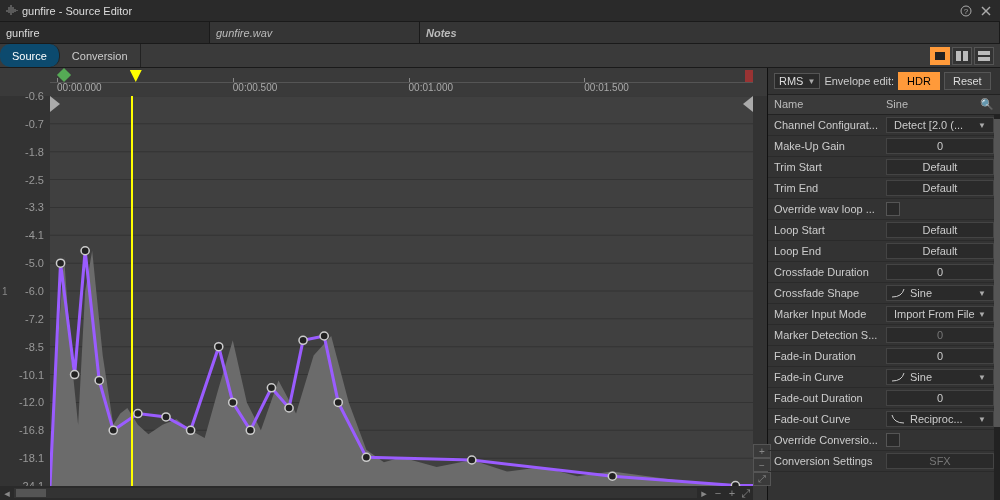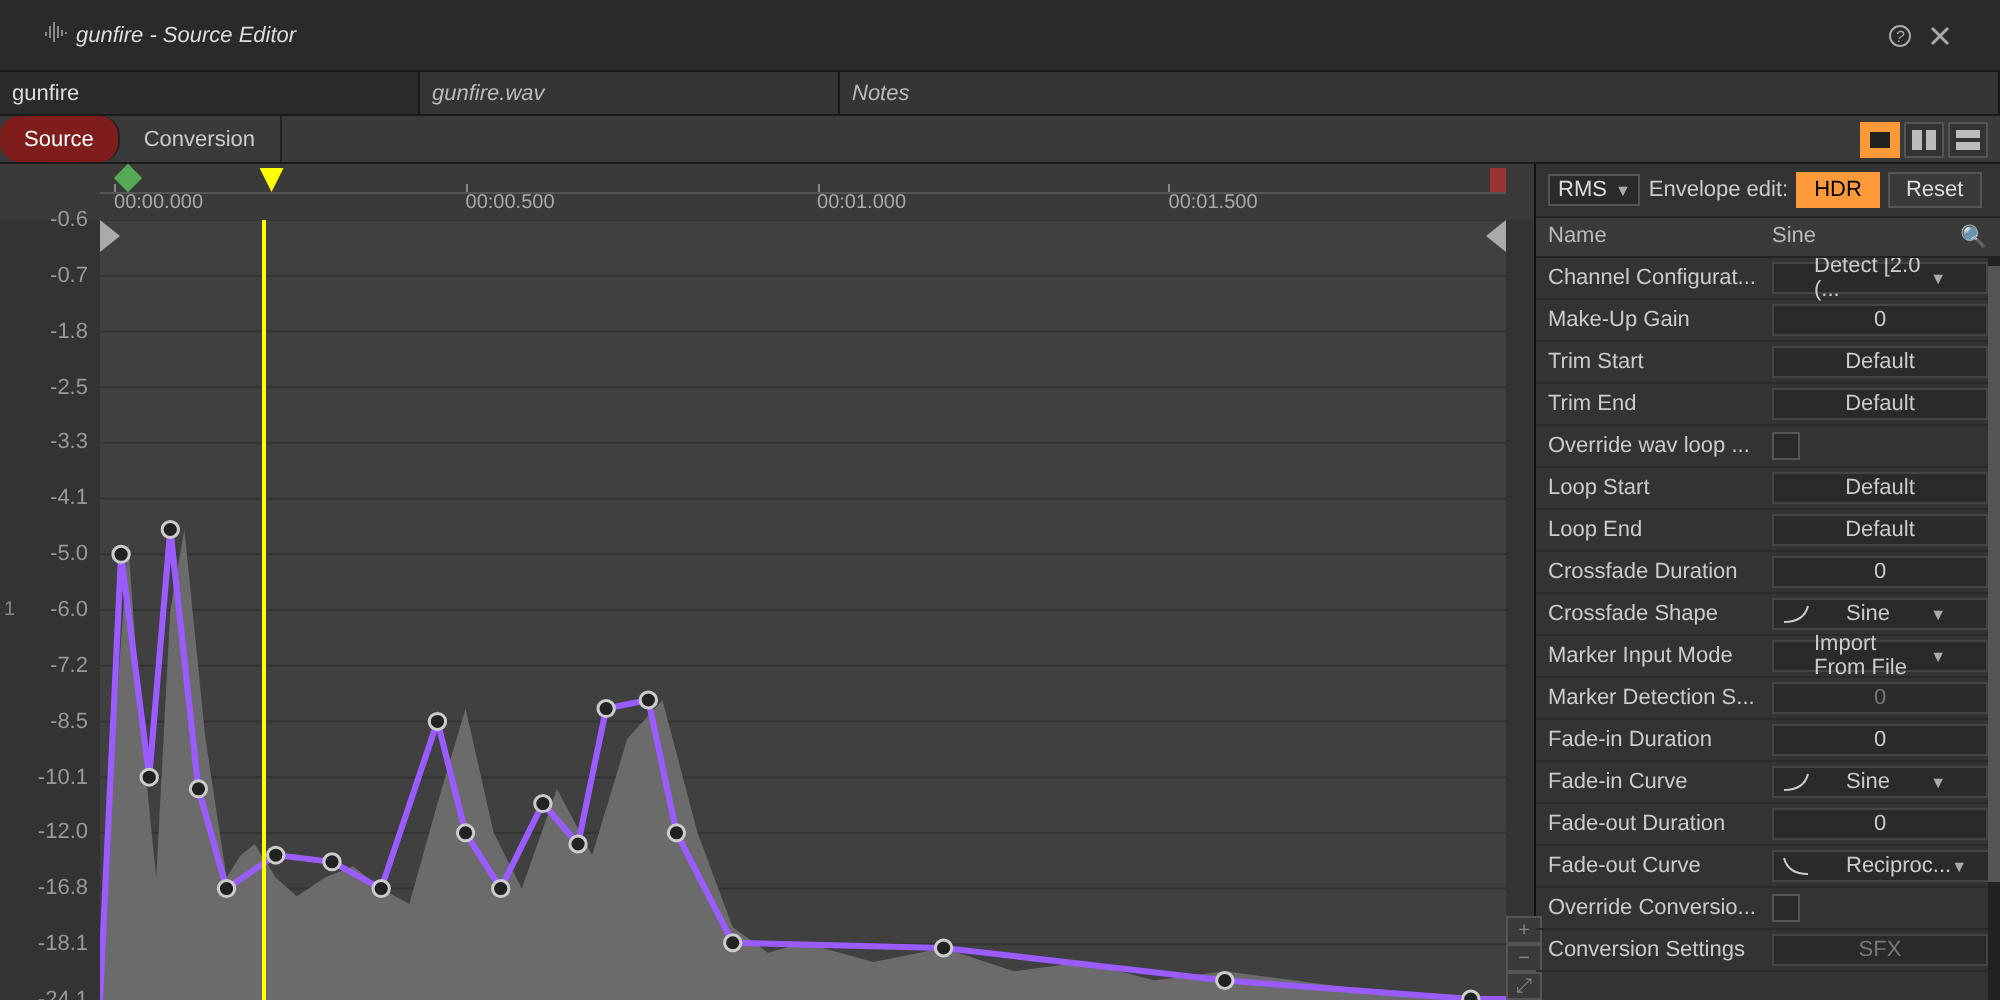--- a/index.html
+++ b/index.html
@@ -1,27 +1,27 @@
 <!DOCTYPE html>
 <html><head>
 <meta charset="utf-8">
 <style>
 * { box-sizing: border-box; margin: 0; padding: 0; font-family: "Segoe UI", Tahoma, sans-serif; }
 body { background: #2a2a2a; color: #ccc; font-size: 11px; overflow: hidden; width: 1000px; height: 500px; }
-.titlebar { height: 36px; background: #2a2a2a; display: flex; align-items: center; padding: 0 22px; border-bottom: 1px solid #1a1a1a; font-style: italic; }
+.titlebar { height: 22px; background: #2a2a2a; display: flex; align-items: center; padding: 0 6px; border-bottom: 1px solid #1a1a1a; }
 .titlebar .logo { margin-right: 4px; opacity: .6; }
 .titlebar .title { color: #ddd; flex: 1; }
 .titlebar .win-btn { width: 16px; height: 16px; margin-left: 4px; display: inline-flex; align-items: center; justify-content: center; cursor: pointer; color: #aaa; }
 .header-row { height: 22px; background: #2f2f2f; display: flex; border-bottom: 1px solid #1a1a1a; }
 .header-row .field { width: 210px; height: 100%; border-right: 1px solid #1a1a1a; padding: 0 6px; display: flex; align-items: center; font-style: italic; color: #bbb; background:#353535;}
 .header-row .field.name { font-style: normal; color:#ddd; background:#2a2a2a; }
-.header-row .flex { flex: 1; }
+.header-row .flex { flex: 1; font-weight: bold; }
 .tabs-row { height: 24px; background: #3a3a3a; display: flex; align-items: stretch; border-bottom: 1px solid #1a1a1a; }
 .tab { padding: 0 12px; display: flex; align-items: center; color: #ccc; cursor: pointer; border-right: 1px solid #222; }
-.tab.active { background: #7f1d1d; color: #fff; border-radius: 10px; }
+.tab.active { background: #0c4a6e; color: #fff; border-radius: 10px; }
 .tabs-spacer { flex: 1; }
 .view-btns { display: flex; align-items: center; padding-right: 6px; gap: 2px; }
 .view-btn { width: 20px; height: 18px; border: 1px solid #555; background: #333; display: flex; align-items: center; justify-content: center; cursor: pointer; }
 .view-btn.active { background: #ff9a3a; border-color: #ff9a3a; }
 .view-btn .g { background:#bbb; }
 .main { display: flex; height: calc(500px - 22px - 22px - 24px); }
 .wave-panel { flex: 1; position: relative; background: #3a3a3a; border-right: 1px solid #111; }
 .timeline { position: absolute; left: 50px; right: 14px; top: 0; height: 28px; background:#3a3a3a; }
 .timeline .ruler { position: absolute; left:0; right:0; top:14px; height:14px; border-top:1px solid #555;}
 .timeline .tick { position: absolute; top:14px; font-size:10px; color:#aaa; }
@@ -54,21 +54,21 @@
 .btn { border:1px solid #555; background:#3a3a3a; padding:2px 8px; cursor:pointer; color:#ddd;}
 .btn.hdr { background:#ff9a3a; color:#000; border-color:#ff9a3a;}
 .prop-head { display:flex; background:#3a3a3a; border-bottom:1px solid #222; padding:3px 6px; font-size:11px; color:#bbb;}
 .prop-head .n { flex:0 0 112px; }
 .prop-head .v { flex:1; }
 .prop-head .s { width:14px; text-align:center; cursor:pointer;}
 .prop-row { display:flex; align-items:center; padding:2px 6px; border-bottom:1px solid #2a2a2a; height:21px;}
 .prop-row .n { flex:0 0 112px; color:#ccc; white-space:nowrap; overflow:hidden; text-overflow:ellipsis;}
 .prop-row .v { flex:1; display:flex; }
 .val-box { flex:1; background:#2a2a2a; border:1px solid #444; height:16px; display:flex; align-items:center; justify-content:center; color:#ccc; position:relative;}
-.val-box.dd-style { justify-content:space-between; padding:0 20px;}
+.val-box.dd-style { justify-content:space-between; padding:0 7px;}
 .val-box.dd-style .caret{ font-size:8px;color:#aaa;}
 .val-box.dim { color:#777; }
 .val-box .curve { position:absolute; left:4px; }
 .checkbox-shell { width:14px; height:14px; border:1px solid #555; background:#2a2a2a; }
 .props-scroll { position:absolute; right:0; top:0; bottom:0; width:6px; background:#222;}
 .props-scroll .th { position:absolute; left:0; right:0; top:4px; height:80%; background:#555;}
 .props-body { position:relative; flex:1; overflow:hidden;}
 </style>
 </head>
 <body>

